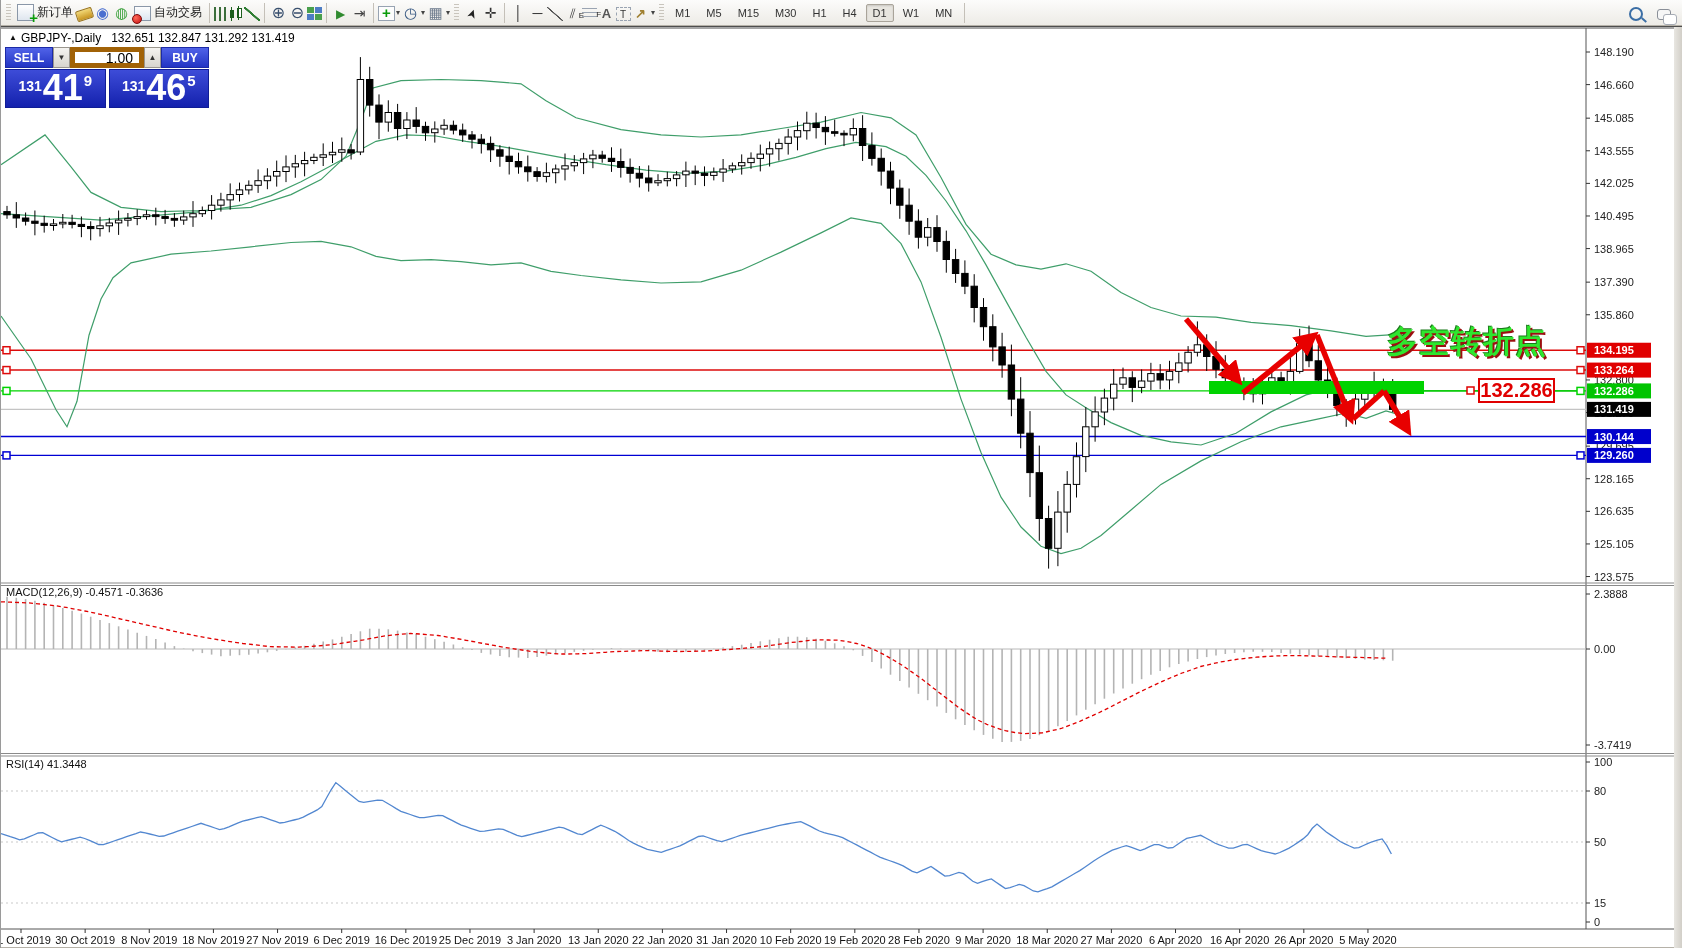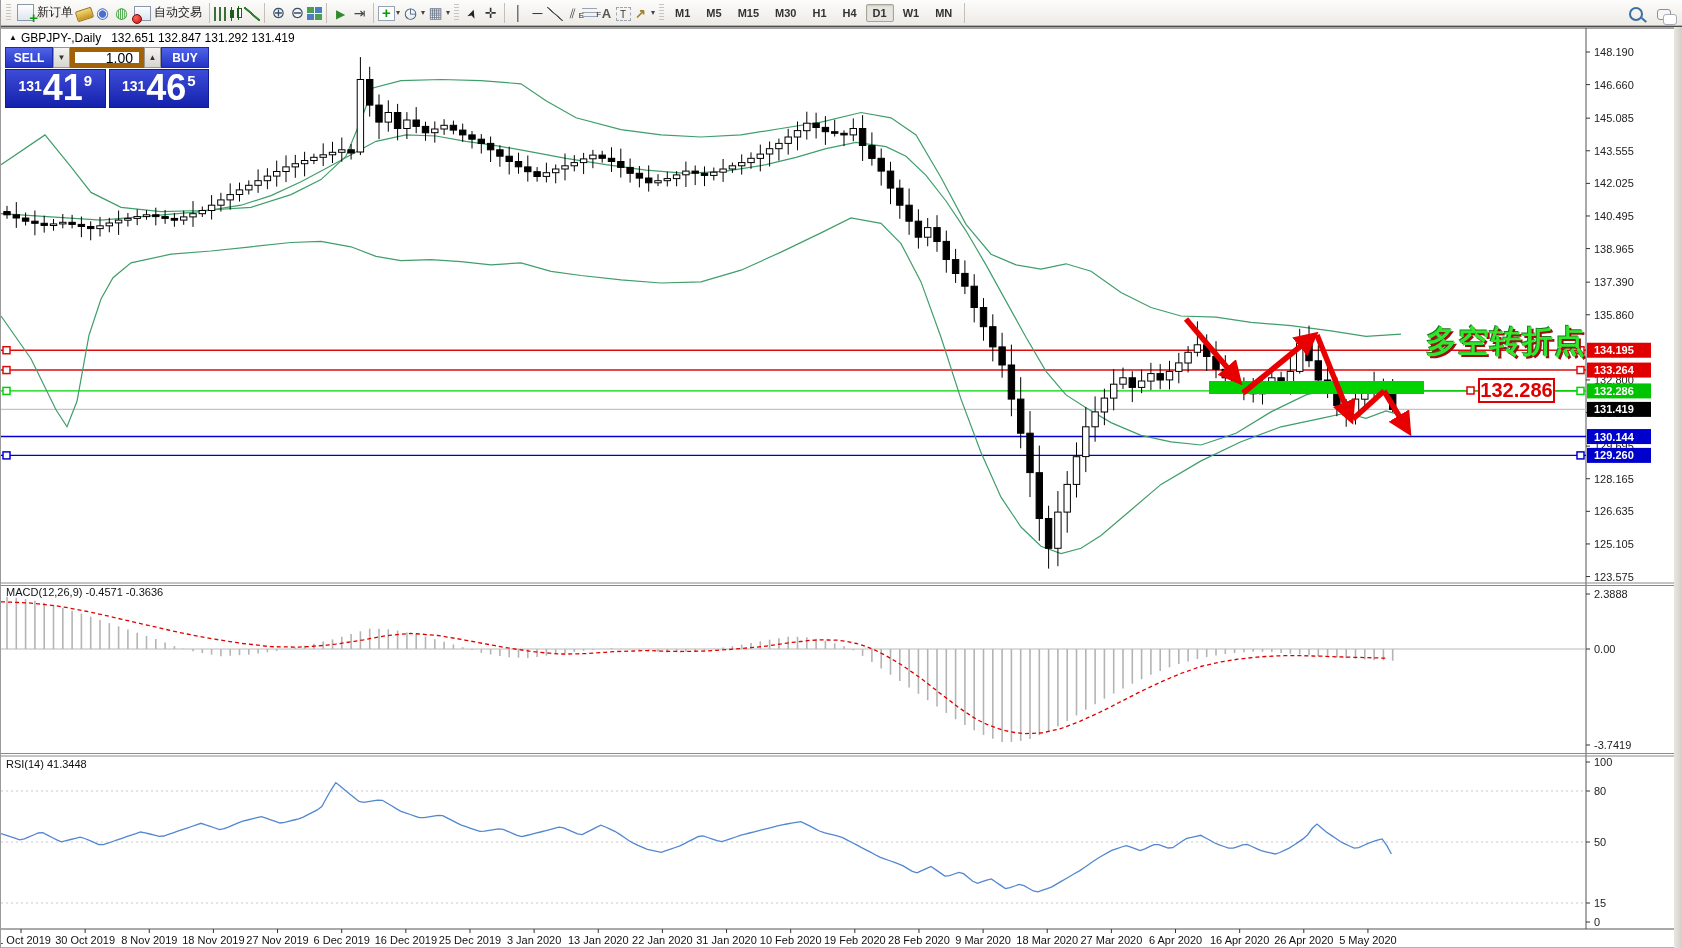--- a/index.html
+++ b/index.html
@@ -54,21 +54,21 @@
   .i-fibo::after{content:"F";position:absolute;right:-4px;bottom:-4px;font-size:8px;color:#222;}
   .i-text::before{content:"A";font-size:13px;color:#555;font-weight:bold;}
   .i-label{width:13px;height:12px;margin-top:3px;border:1px dashed #9aa4b2;}
   .i-label::after{content:"T";position:absolute;left:3px;top:-2px;font-size:10px;color:#333;}
   .i-shapes::before{content:"↗";font-size:13px;color:#a08030;font-weight:bold;}
   .i-search{width:10px;height:10px;margin-top:3px;border:2px solid #3b6ea5;border-radius:50%;}
   .i-search::after{content:"";position:absolute;left:10px;top:10px;width:6px;height:2px;background:#3b6ea5;transform:rotate(40deg);}
   .i-chat{width:12px;height:9px;margin-top:4px;border:1.5px solid #8a8f98;border-radius:3px;background:#f6f6f6;}
   .i-chat::after{content:"";position:absolute;left:5px;top:4px;width:12px;height:9px;border:1.5px solid #a7acb5;border-radius:3px;background:#fff;}
   .tf-group{display:flex;align-items:center;}
-  .tf-btn{font-size:11px;font-weight:bold;color:#333;padding:2px 6px;margin:0 1px;border:1px solid transparent;border-radius:2px;cursor:default;}
+  .tf-btn{font-size:11px;font-weight:normal;color:#333;padding:2px 6px;margin:0 1px;border:1px solid transparent;border-radius:2px;cursor:default;}
   .tf-btn.active{background:#e7e5df;border:1px solid #a9a49a;box-shadow:inset 0 1px 2px #00000022;}
   .tb-right{margin-left:auto;display:flex;align-items:center;margin-right:10px;}
   
   .chart-window{position:absolute;top:26px;left:0;width:1682px;height:922px;background:#fff;border-top:1px solid #4d4d4d;}
   #chart-svg{position:absolute;left:0;top:0;}
   .right-strip{position:absolute;top:0;right:0;width:9px;height:922px;background:linear-gradient(to right,#e8e6e1,#cfccc5);}
   .chart-title{position:absolute;left:8px;top:4px;font-size:12px;color:#000;z-index:4;}
   .chart-title .mk{font-size:8px;vertical-align:2px;margin-right:4px;color:#111;}
   .chart-title .ttl{margin-right:10px;}
   .ind-label{position:absolute;left:5px;font-size:11px;color:#111;z-index:4;}
@@ -83,21 +83,21 @@
      display:flex;align-items:center;justify-content:flex-end;padding-right:6px;}
   .q-row2{display:flex;height:39px;margin-top:1px;}
   .q-price{flex:1;background:linear-gradient(#3d4cd8,#1421ad);color:#fff;display:flex;align-items:center;
      justify-content:center;padding-bottom:2px;border:1px solid #101d96;box-sizing:border-box;}
   .q-price+.q-price{margin-left:3px;}
   .q-pre{font-size:14px;font-weight:bold;margin-bottom:3px;}
   .q-big{font-size:36px;font-weight:bold;line-height:30px;margin:0 1px;}
   .q-sup{font-size:15px;font-weight:bold;margin-bottom:14px;}
   
   .turning-point{position:absolute;left:1386px;top:294px;z-index:5;font-size:31px;font-weight:bold;letter-spacing:1px;
-     color:#2ee62e;text-shadow:2px 2px 0 #9b1010, -1px -1px 0 #1c7a1c;white-space:nowrap;margin-left:39px;}
+     color:#2ee62e;text-shadow:2px 2px 0 #9b1010, -1px -1px 0 #1c7a1c;white-space:nowrap;}
   .price-tag{position:absolute;left:1477px;top:351px;width:77px;height:25px;z-index:5;background:#fff;
      border:2px solid #e00000;color:#e00000;font-size:20px;font-weight:bold;display:flex;align-items:center;
      justify-content:center;box-sizing:border-box;}
 </style>
 </head>
 <body>
 
 <div id="stage">
 
   <div class="toolbar">

